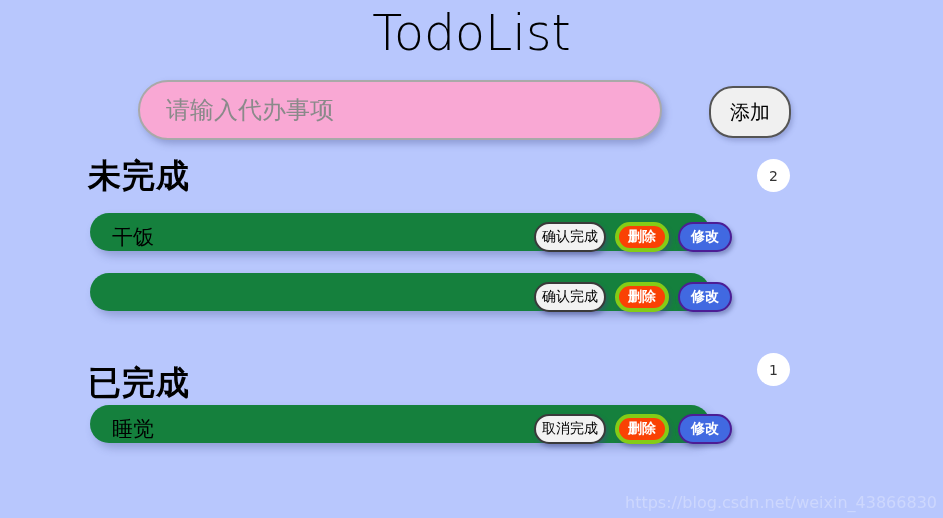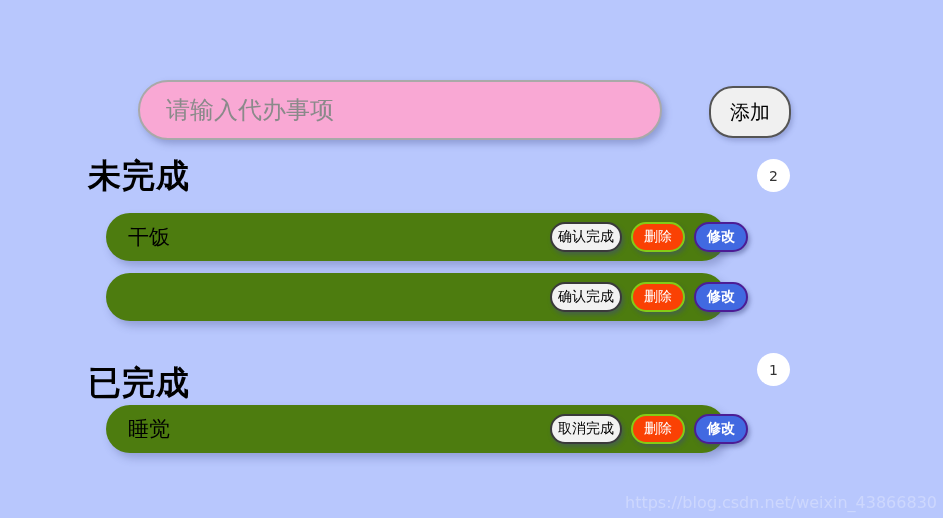--- a/index.html
+++ b/index.html
@@ -113,24 +113,24 @@
     align-items: center;
     justify-content: center;
     font-family: "DejaVu Sans", "Liberation Sans", sans-serif;
   }
   .count-badge.pending { top: 159px; }
   .count-badge.done    { top: 353px; }
 
   
   .task-row {
     position: absolute;
-    left: 106px;
+    left: 90px;
     width: 620px;
-    height: 48px;
-    background: #4d7c0f;
+    height: 38px;
+    background: #15803d;
     border-radius: 25px;
     box-shadow: 4px 5px 8px rgba(70, 80, 140, 0.33);
   }
   .task-row.r0 { top: 213px; }
   .task-row.r1 { top: 273px; }
   .task-row.r2 { top: 405px; }
 
   .task-label {
     position: absolute;
     left: 22px;
@@ -167,22 +167,22 @@
   .btn-toggle {
     width: 72px;
     background: #f2f2f2;
     color: #000000;
     border: 2px solid #3a3a3a;
   }
   .btn-delete {
     width: 54px;
     background: #fa4104;
     color: #ffffff;
-    border: 2px solid #84cc16;
-    font-weight: normal;
+    border: 4px solid #84cc16;
+    font-weight: bold;
   }
   .btn-edit {
     width: 54px;
     background: #4169e1;
     color: #ffffff;
     border: 2px solid #4c1d95;
     font-weight: bold;
   }
 
   
@@ -194,20 +194,21 @@
     color: #cdd7fd;
     font-family: "DejaVu Sans", "Liberation Sans", sans-serif;
     white-space: nowrap;
   }
 </style>
 </head>
 <body>
 
 <div class="app">
 
+  <div class="app-title">TodoList</div>
 
   <div class="input-row">
     <input class="todo-input" type="text" placeholder="请输入代办事项" style="">
     <div class="add-button">添加</div>
   </div>
 
   <div class="section-header pending">未完成</div>
   <div class="count-badge pending">2</div>
 
   <div class="task-row r0">

